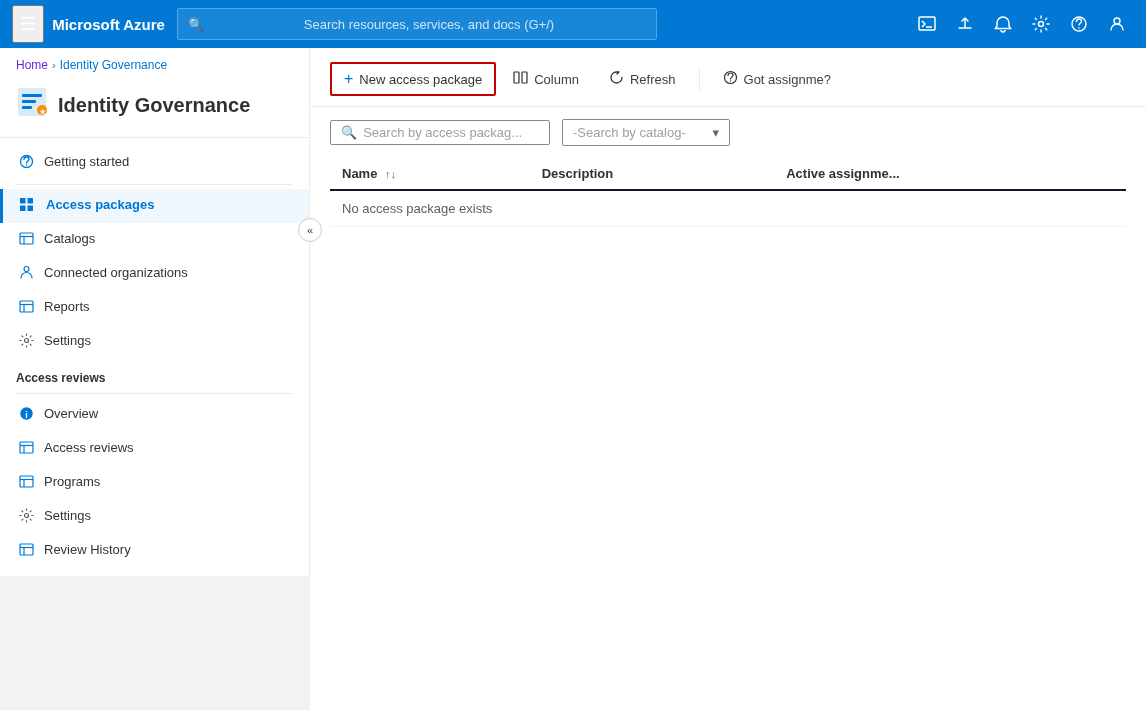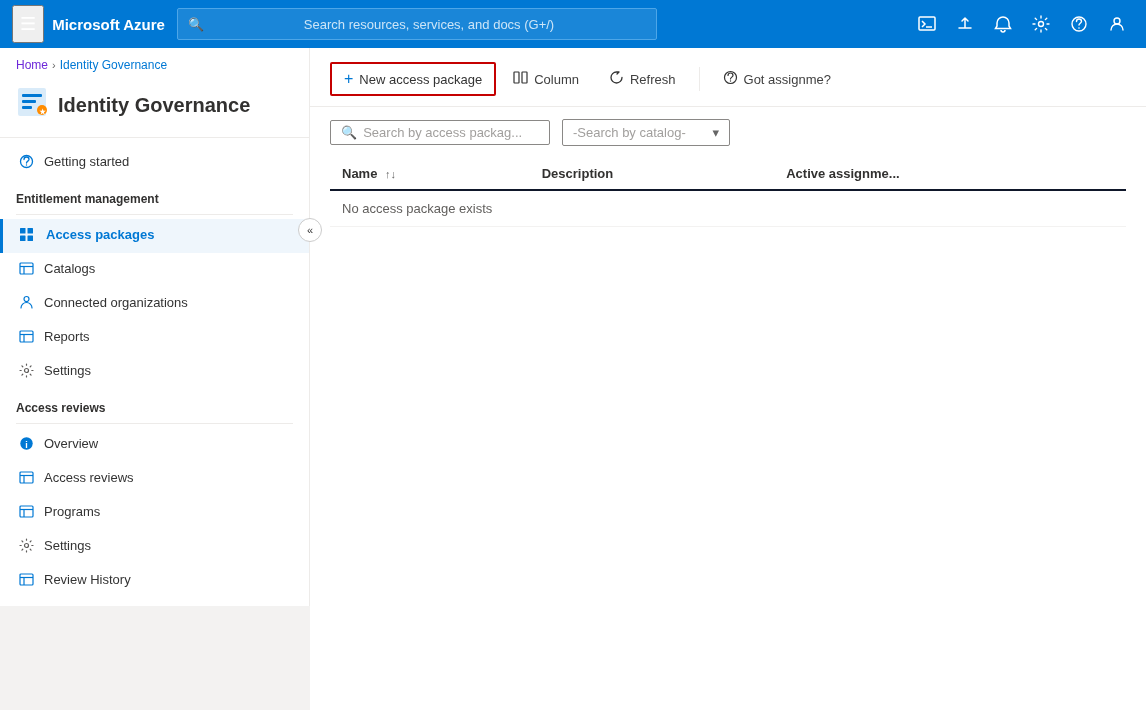--- a/index.html
+++ b/index.html
@@ -371,21 +371,20 @@
           <span class="sidebar-item-icon icon-blue">
             <svg width="15" height="15" viewBox="0 0 15 15" fill="none">
                 <circle cx="7.5" cy="7.5" r="6" stroke="#0078d4" stroke-width="1.3"></circle>
                 <path d="M5 5.5a2.5 2.5 0 0 1 5 0c0 1.5-2.5 1.8-2.5 3.5" stroke="#0078d4" stroke-width="1.3" stroke-linecap="round"></path>
                 <circle cx="7.5" cy="11" r="0.7" fill="#0078d4"></circle>
               </svg>
           </span>
           <span class="sidebar-item-label">Getting started</span>
         </div>
 
-        <div class="sidebar-section-label">Entitlement management</div>
         <hr class="sidebar-divider">
 
         <div class="sidebar-item active">
           <span class="sidebar-item-icon">
             <svg width="15" height="15" viewBox="0 0 15 15" fill="none">
                 <rect x="1" y="1" width="5.5" height="5.5" rx="0.5" fill="#0078d4"></rect>
                 <rect x="8.5" y="1" width="5.5" height="5.5" rx="0.5" fill="#0078d4"></rect>
                 <rect x="1" y="8.5" width="5.5" height="5.5" rx="0.5" fill="#0078d4"></rect>
                 <rect x="8.5" y="8.5" width="5.5" height="5.5" rx="0.5" fill="#0078d4"></rect>
               </svg>

